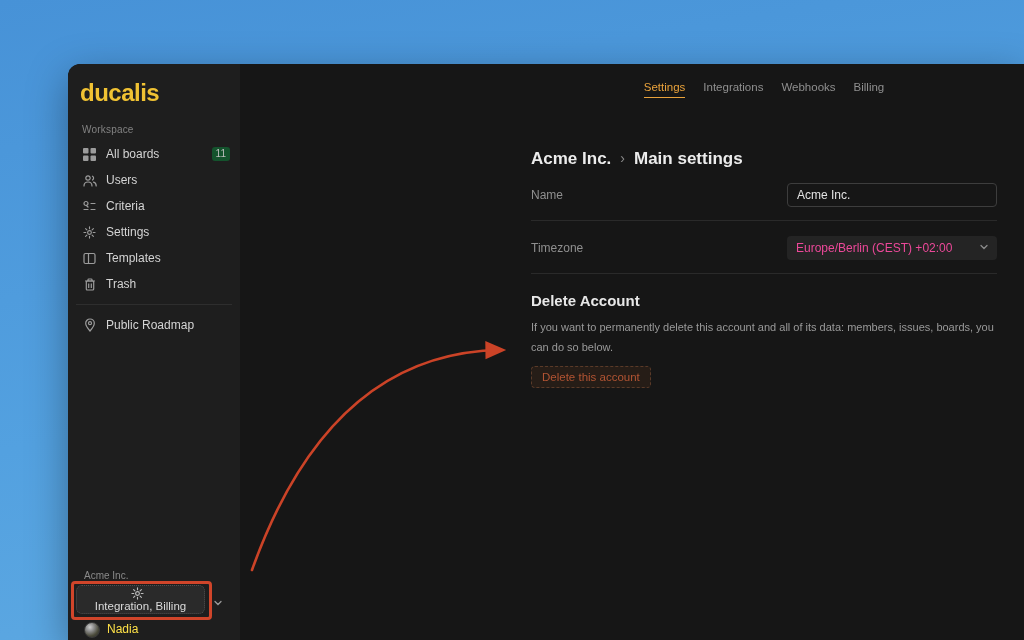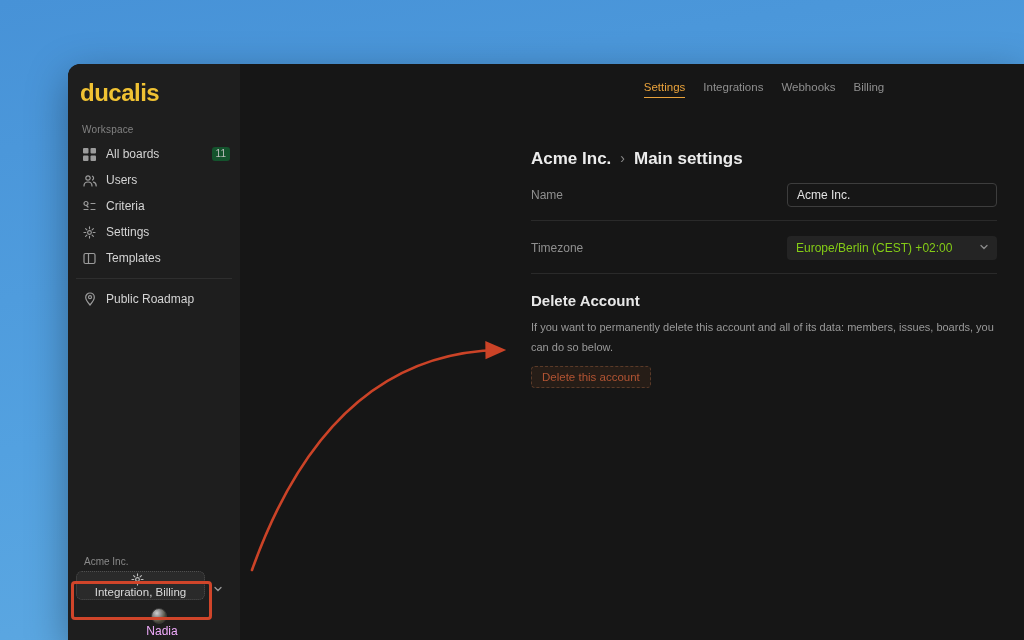--- a/index.html
+++ b/index.html
@@ -48,21 +48,21 @@
   .sidebar-bottom{position:absolute;left:0;right:0;bottom:0;padding:0 0 2px 0;}
   .ws-label{color:#8a8a8a;font-size:10px;padding:0 0 4px 16px;}
   .ws-switcher{
     margin:0 0 0 8px;width:129px;height:29px;background:#2a2a2a;
     border:1px dotted #4f4f4f;border-radius:6px;display:flex;align-items:center;
     padding:0 8px;color:#dadada;font-size:11.5px;cursor:pointer;flex-direction:column;
   }
   .ws-switcher .icon{width:14px;height:14px;margin-right:7px;display:flex;align-items:center;justify-content:center;}
   .ws-chevron{position:absolute;left:145px;top:9px;}
   .switcher-row{position:relative;}
-  .user-row{display:flex;align-items:center;padding:8px 0 0 16px;color:#f0abfc;font-size:12px;cursor:pointer;flex-direction:column;}
+  .user-row{display:flex;align-items:flex-start;padding:8px 0 0 16px;color:#fde047;font-size:12px;cursor:pointer;}
   .avatar{
     width:16px;height:16px;border-radius:50%;margin-right:7px;
     background:radial-gradient(circle at 35% 30%,#cfcfcf 0%,#8f8f8f 30%,#4a4a3a 65%,#262626 100%);
     border:1px solid #3a3a3a;
   }
   
   .main{flex:1;position:relative;background:#161616;}
   .tabs{
     position:absolute;top:17px;left:291px;width:466px;
     display:flex;justify-content:center;gap:18px;font-size:11.5px;
@@ -81,21 +81,21 @@
   }
   .form-label{color:#8f8f8f;font-size:12px;}
   .text-input{
     width:210px;height:24px;background:transparent;border:1px solid #3d3d3d;
     border-radius:4px;color:#e2e2e2;font-size:12px;padding:0 9px;outline:none;
     font-family:"Liberation Sans", sans-serif;
   }
   .select{
     width:210px;height:24px;background:#242424;border-radius:4px;
     display:flex;align-items:center;justify-content:space-between;
-    color:#84cc16;font-size:12px;padding:0 8px 0 9px;cursor:pointer;
+    color:#ec4899;font-size:12px;padding:0 8px 0 9px;cursor:pointer;
   }
   .divider{height:1px;background:#2a2a2a;margin-top:13px;}
   .danger-title{color:#e8e8e8;font-size:15px;font-weight:600;margin-top:18px;}
   .danger-desc{color:#999999;font-size:11px;line-height:20px;margin-top:8px;width:466px;}
   .danger-btn{
     margin-top:9px;display:inline-block;background:#261d17;
     border:1px dashed #5a3a28;border-radius:4px;color:var(--color-danger);
     font-size:11.5px;padding:4px 10px;cursor:pointer;
     font-family:"Liberation Sans", sans-serif;
   }
@@ -164,20 +164,30 @@
         <span>Settings</span>
       </li>
       <li class="nav-item">
         <span class="icon">
           <svg width="13" height="13" viewBox="0 0 13 13" fill="none" stroke="#9c9c9c" stroke-width="1.2">
               <rect x="1" y="1.5" width="11" height="10" rx="1.5"></rect>
               <path d="M5.5 1.5 V11.5"></path>
             </svg>
         </span>
         <span>Templates</span>
+      </li>
+      <li class="nav-item">
+        <span class="icon">
+          <svg width="12" height="13" viewBox="0 0 12 13" fill="none" stroke="#9c9c9c" stroke-width="1.2">
+              <path d="M1 3 H11 M4 3 V1.8 a.8.8 0 0 1 .8-.8 h2.4 a.8.8 0 0 1 .8.8 V3"></path>
+              <rect x="2.3" y="3" width="7.4" height="9" rx="1"></rect>
+              <path d="M4.7 5.5 V10 M7.3 5.5 V10"></path>
+            </svg>
+        </span>
+        <span>Trash</span>
       </li>
     </ul>
 
     <div class="sidebar-divider"></div>
 
     <ul class="nav">
       <li class="nav-item">
         <span class="icon">
           <svg width="12" height="14" viewBox="0 0 12 14" fill="none" stroke="#9c9c9c" stroke-width="1.2">
               <path d="M6 1 a4.3 4.3 0 0 1 4.3 4.3 C10.3 8.2 6 13 6 13 S1.7 8.2 1.7 5.3 A4.3 4.3 0 0 1 6 1 Z"></path>

